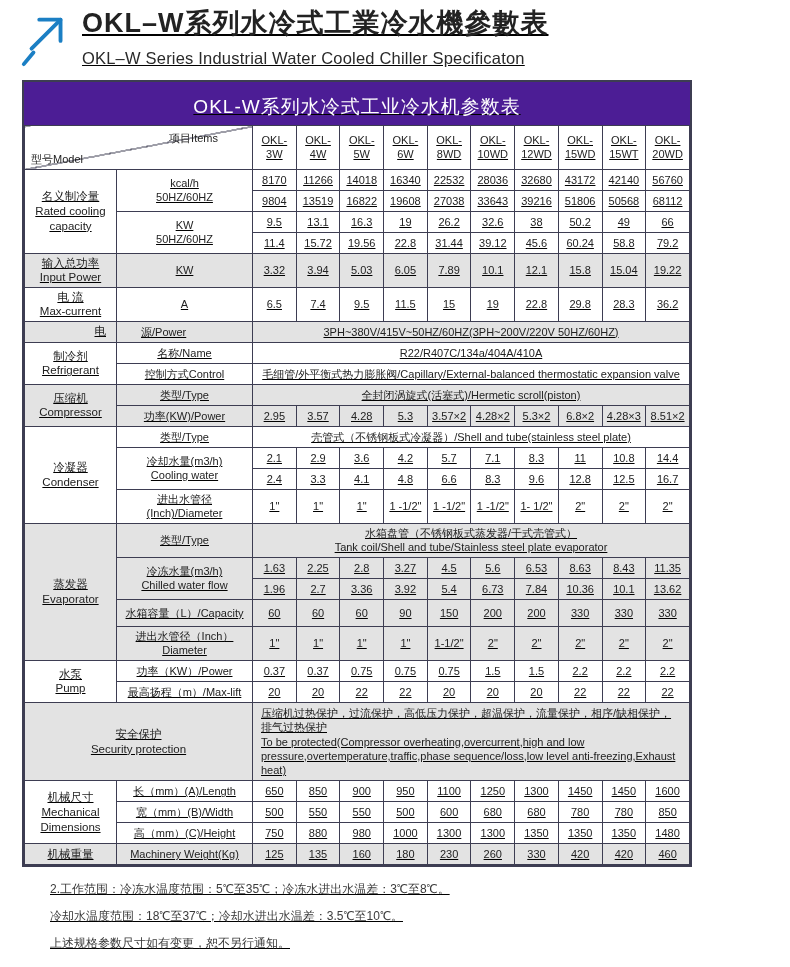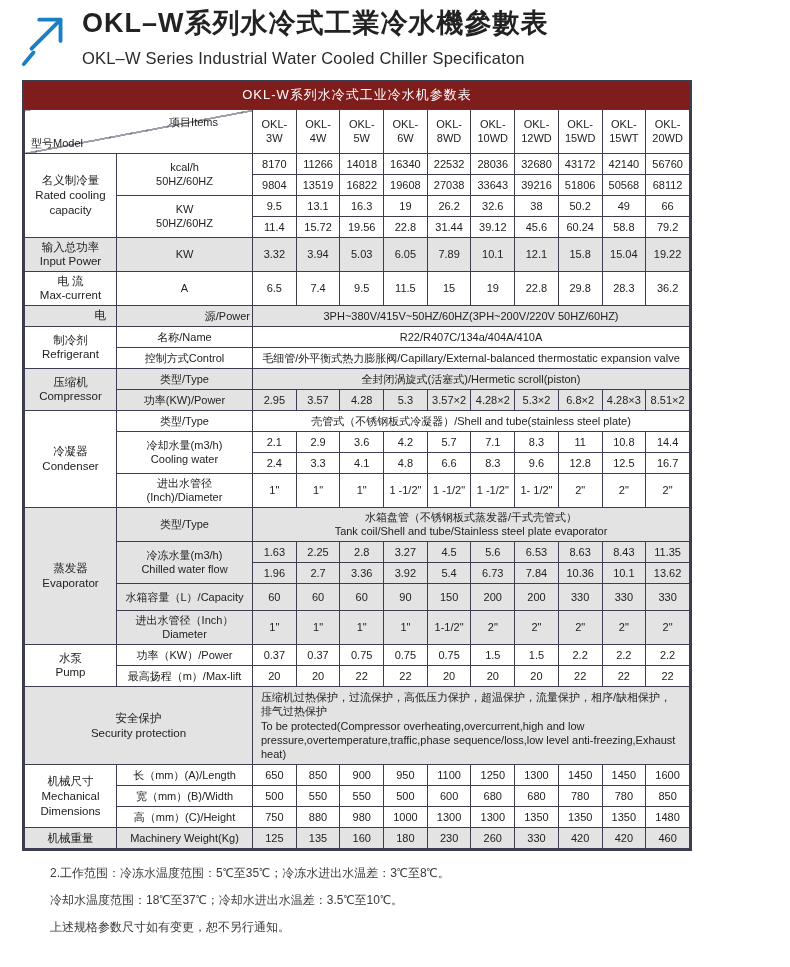--- a/index.html
+++ b/index.html
@@ -1,45 +1,45 @@
 <!DOCTYPE html>
 <html><head>
 <meta charset="utf-8">
 <style>
   * { box-sizing: border-box; margin: 0; padding: 0; }
   html,body { background:#ffffff; }
   body { font-family: "Liberation Sans", sans-serif; }
-  .page { width:714px; height:967px; background:#fff; position:relative; overflow:hidden; }
+  .page { width:714px; height:967px; background:#fff; position:relative; overflow:hidden;text-decoration:underline; }
 
   
   .hdr { display:flex; align-items:flex-start; padding:8px 0 0 18px; }
   .hdr .logo { width:58px; height:58px; flex:0 0 auto; margin-top:2px; }
   .hdr-titles { margin-left:6px; }
   .title-zh { font-size:27px; font-weight:bold; color:#222; letter-spacing:1px; line-height:1.15; }
   .title-en { font-size:16.5px; color:#2a2a2a; margin-top:10px; letter-spacing:0.2px; }
 
   
   .table-wrap { margin:12px 22px 0 22px; border:2px solid #3d3d52; }
-  .caption { background:#7f1d1d; color:#fff; text-align:center; font-size:13px;
-             padding:4px 0 5px 0; letter-spacing:1px; }
+  .caption { background:#4c1d95; color:#fff; text-align:center; font-size:19px;
+             padding:12px 0 5px 0; letter-spacing:1px; }
   table { width:100%; border-collapse:collapse; table-layout:fixed; }
   col.c-cat { width:92px; }
   col.c-item { width:136px; }
   td, th { border:1px solid #3d3d52; text-align:center; vertical-align:middle;
            font-size:11px; font-weight:normal; color:#222; padding:1px 2px;
            white-space:pre-line; line-height:1.3; background:#fff; }
   tr { height:21px; }
   tr.tall { height:34px; }
   tr.mid { height:27px; }
   tr.sec { height:62px; }
   tr.shaded td, tr.shaded th { background:#e3e3e3; }
   td.cat { font-size:11.5px; }
   td.left { text-align:left; padding:3px 8px; }
   td.cat-right { text-align:right; padding-right:10px; }
-  td.item-left { text-align:right; padding-left:24px; }
+  td.item-left { text-align:left; padding-left:24px; }
 
   
   th.corner { position:relative; padding:0; height:40px;
     background-image:linear-gradient(to bottom right,
       transparent 49.4%, #3d3d52 49.4%, #3d3d52 50.6%, transparent 50.6%); }
   th.corner .corner-model { position:absolute; left:6px; bottom:3px; font-size:11px; }
   th.corner .corner-items { position:absolute; right:34px; top:5px; font-size:11px; }
   th.model-cell { font-size:11px; height:40px; }
 
   

